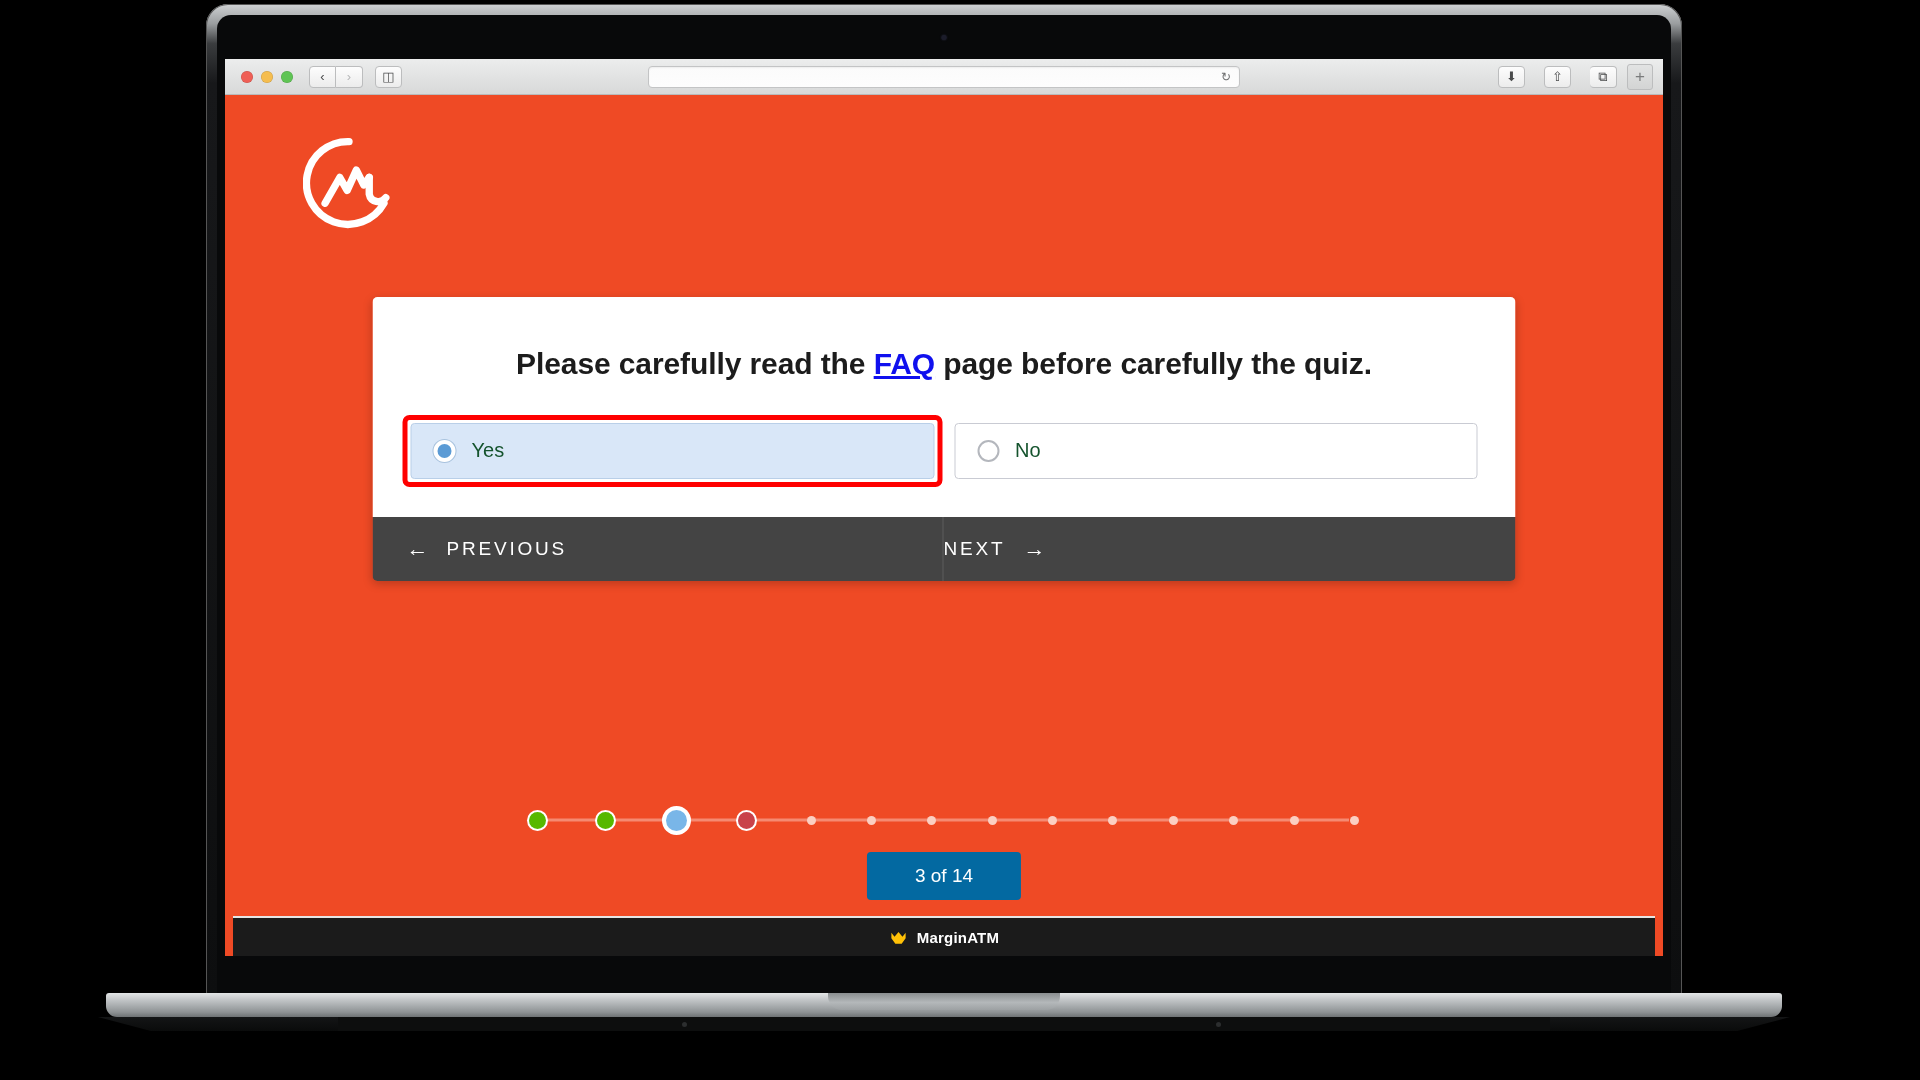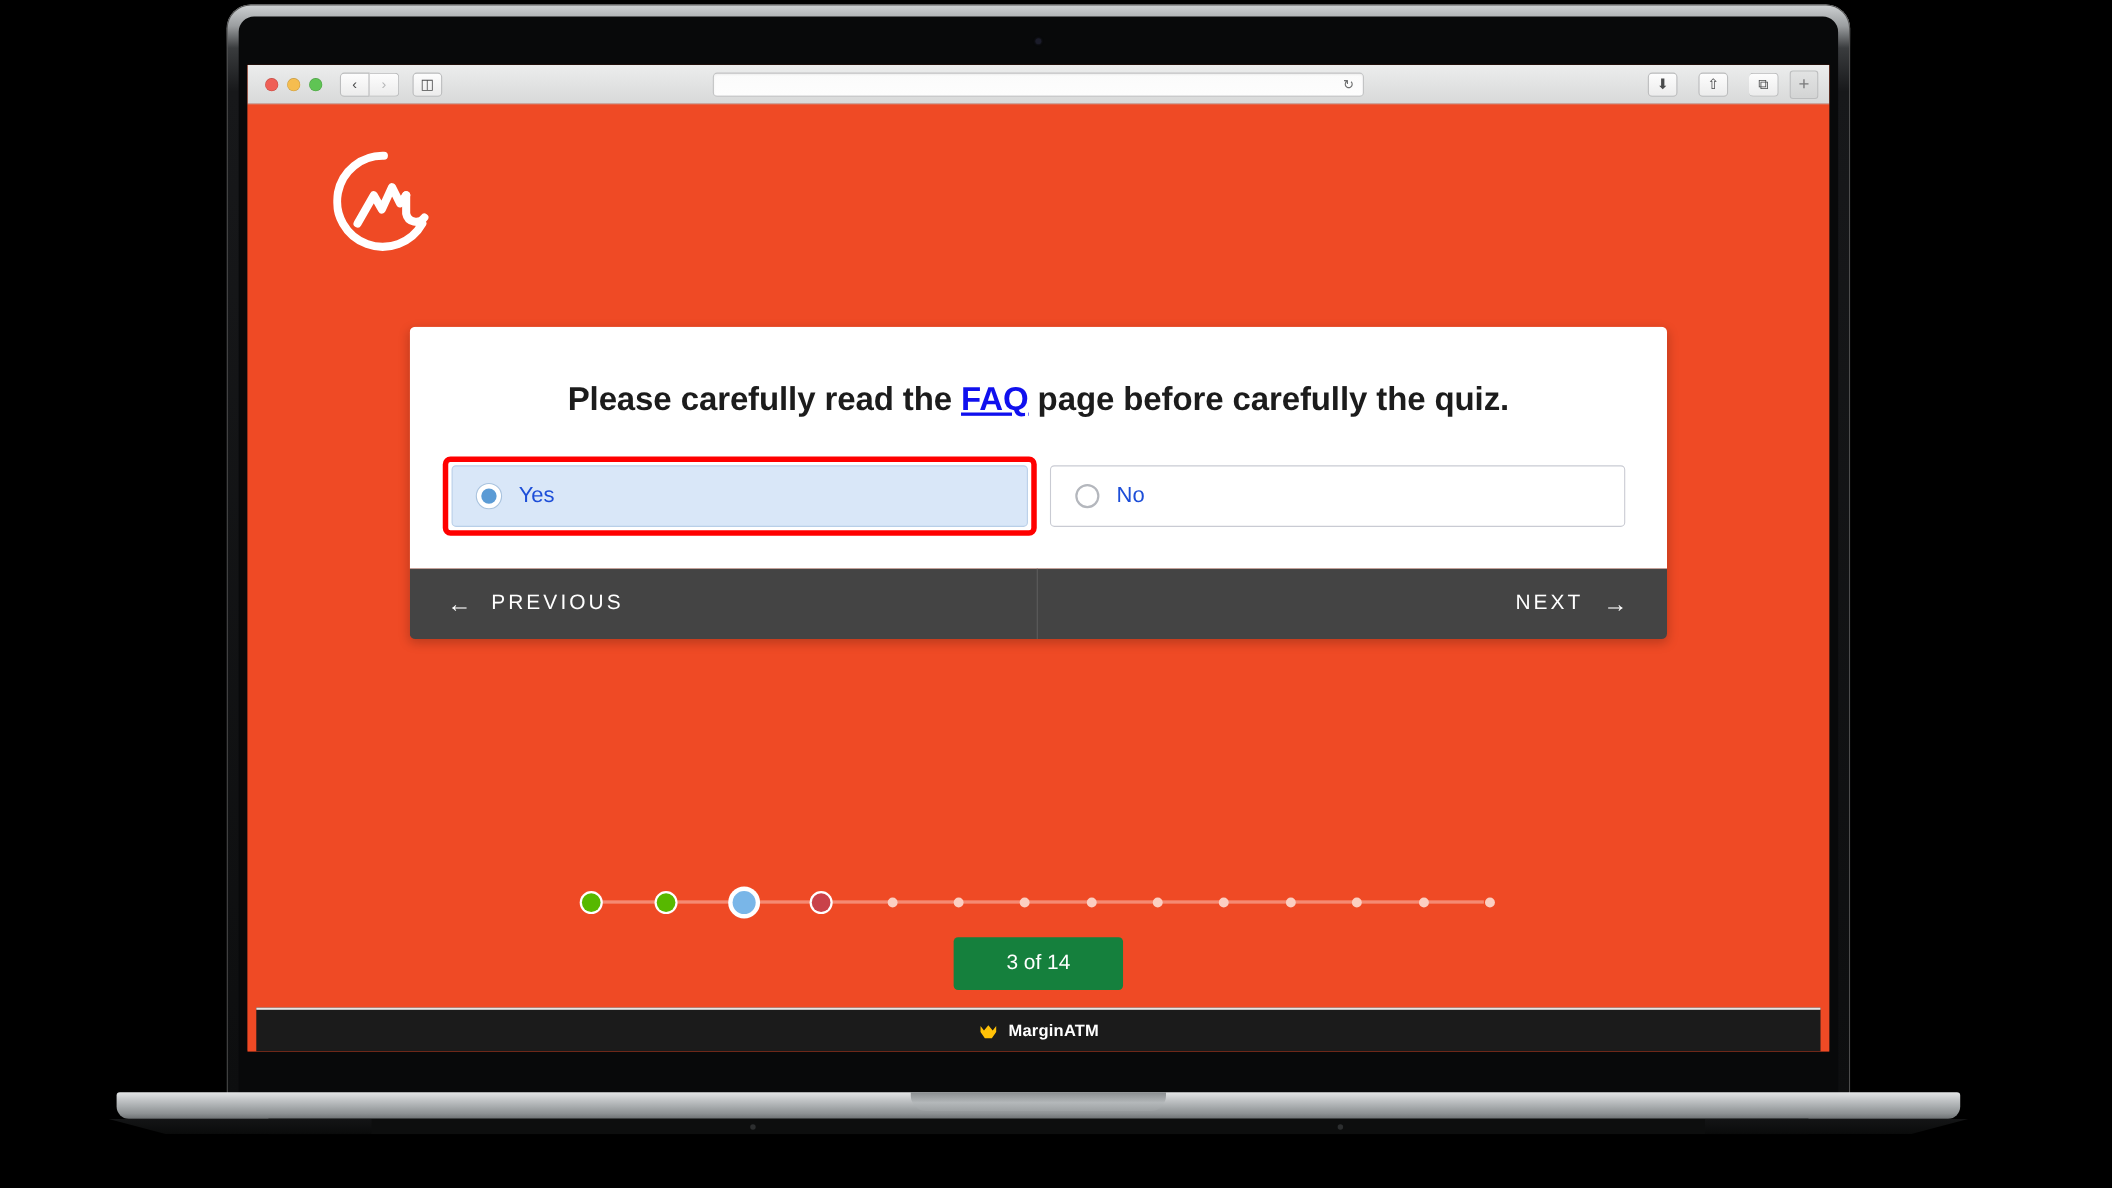--- a/index.html
+++ b/index.html
@@ -184,21 +184,21 @@
     flex: 1;
     height: 56px;
     border: 1px solid #c9cbd3;
     border-radius: 4px;
     display: flex;
     align-items: center;
     padding-left: 22px;
     gap: 16px;
     background: #ffffff;
     font-size: 20px;
-    color: #1d4ed8;
+    color: #14532d;
   }
   .option.selected {
     background: #d9e7f8;
     border-color: #b9cfe8;
   }
   .option.highlighted::after {
     content: "";
     position: absolute;
     left: -9px; top: -9px; right: -9px; bottom: -9px;
     border: 5px solid #ff0000;
@@ -228,21 +228,21 @@
   }
   .nav-half {
     flex: 1;
     display: flex;
     align-items: center;
     font-size: 19px;
     letter-spacing: 2.8px;
     font-weight: 400;
   }
   .nav-half.prev { justify-content: flex-start; padding-left: 34px; gap: 18px; border-right: 1px solid #5c5c5c; }
-  .nav-half.next { justify-content: flex-end; padding-right: 36px; gap: 18px; }
+  .nav-half.next { justify-content: flex-start; padding-right: 36px; gap: 18px; }
   .arrow { font-size: 22px; letter-spacing: 0; }
 
   
   .progress {
     position: absolute;
     left: 50%;
     transform: translateX(-50%);
     bottom: 118px;
     width: 830px;
     height: 34px;
@@ -272,21 +272,21 @@
   .d.done    { width: 17px; height: 17px; background: #57b800; box-shadow: 0 0 0 2px #ffffff; }
   .d.current { width: 21px; height: 21px; background: #79b6e8; box-shadow: 0 0 0 4px #ffffff; }
   .d.wrong   { width: 17px; height: 17px; background: #c9424a; box-shadow: 0 0 0 2px #ffffff; }
   .d.pending { width: 9px;  height: 9px;  background: #fbcfc2; }
 
   .counter {
     position: absolute;
     left: 50%;
     transform: translateX(-50%);
     bottom: 55px;
-    background: #15803d;
+    background: #0369a1;
     color: #fff;
     font-size: 19px;
     padding: 13px 48px;
     border-radius: 4px;
   }
 
   
   .brand-bar {
     position: absolute;
     left: 8px; right: 8px;

